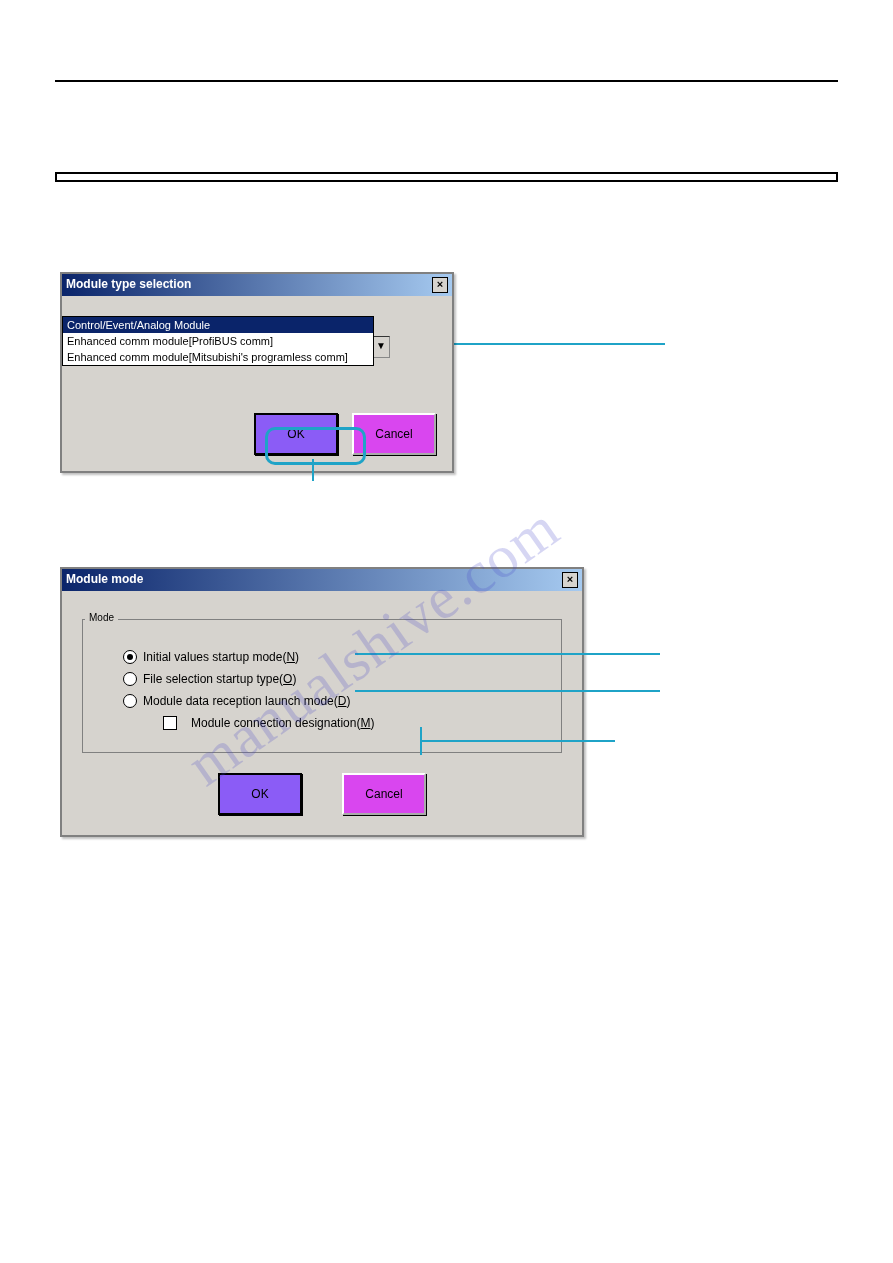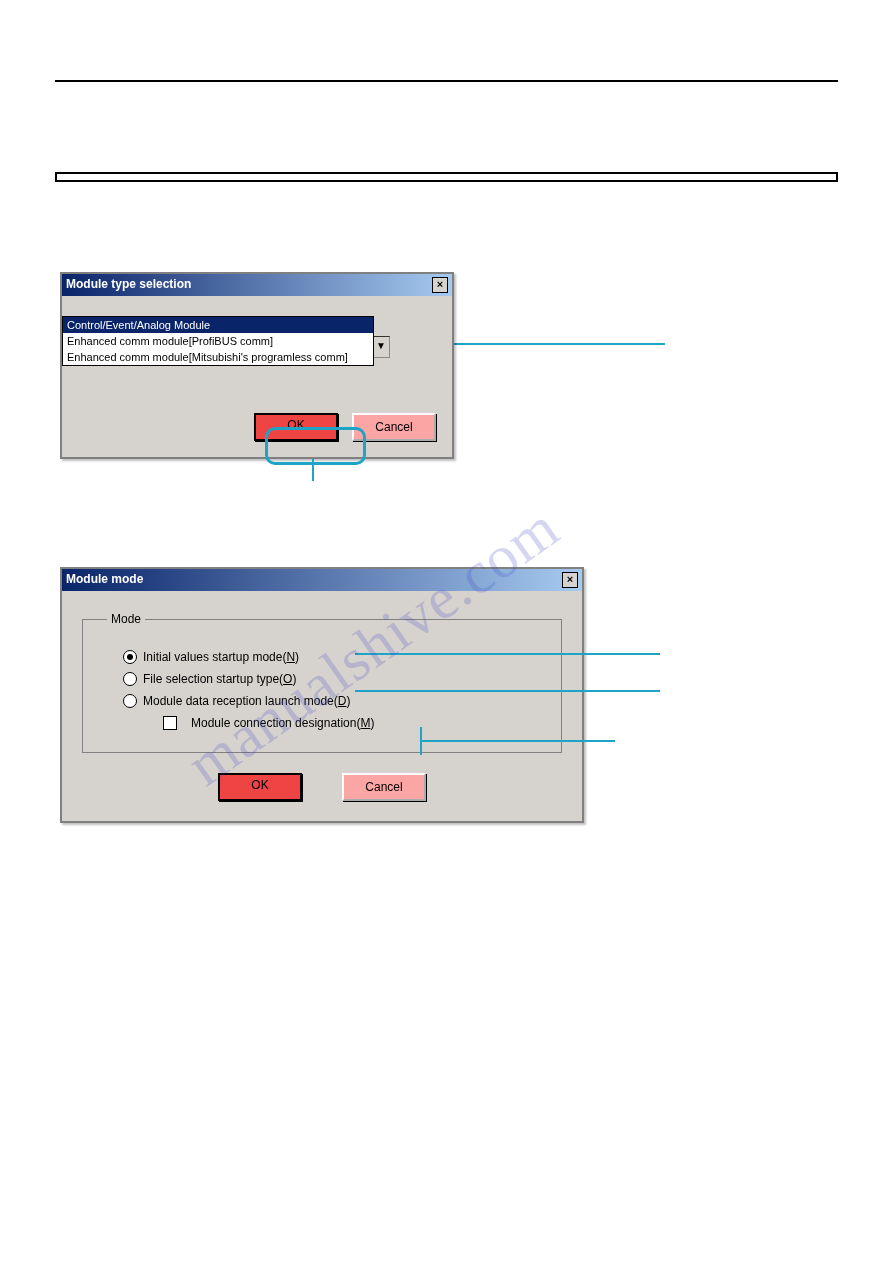--- a/index.html
+++ b/index.html
@@ -93,29 +93,29 @@
   }
   .combo-list div { padding: 2px 4px; }
   .combo-list .hi { background: #0a246a; color: #fff; }
   .btn-row {
     display: flex;
     justify-content: flex-end;
     gap: 14px;
     margin-top: 55px;
   }
   .btn {
-    background: #fca5a5;
+    background: #d946ef;
     border: 2px outset #fff;
-    padding: 5px 0;
+    padding: 12px 0;
     font-size: 12px;
     width: 80px;
     text-align: center;
     box-shadow: 1px 1px 0 #000;
   }
-  .btn-default { border: 2px solid #000; background: #ef4444; padding:3px 0; }
+  .btn-default { border: 2px solid #000; background: #8b5cf6; padding:12px 0; }
 
   .ok-highlight {
     position: absolute;
     border: 3px solid #1fa3c7;
     border-radius: 10px;
     width: 95px;
     height: 32px;
     left: 210px;
     top: 215px;
     pointer-events: none;
@@ -139,23 +139,23 @@
   .d2 { left: 5px; top: 355px; width: 520px; }
   .groupbox {
     margin: 28px 20px 20px 20px;
     border: 1px solid #808080;
     padding: 22px 20px 22px 40px;
     position: relative;
   }
   .gb-legend {
     position: absolute;
     top: -8px;
-    left: 24px;
-    background: #d6d3ce;
-    font-size: 12px;
+    left: 2px;
+    background: #d6d3ce;
+    font-size: 10px;
     padding: 0 4px;
   }
   .radio-row { font-size: 12px; margin: 8px 0; display:flex; align-items:center; gap:6px;}
   .radio {
     width: 12px; height:12px; border:1px solid #000; border-radius:50%; background:#fff;
     display:inline-flex; align-items:center; justify-content:center;
   }
   .radio.sel::after { content:""; display:block; width:6px; height:6px; background:#000; border-radius:50%; }
   .checkbox {
     width: 12px; height:12px; border:1px solid #000; background:#fff; display:inline-block;

